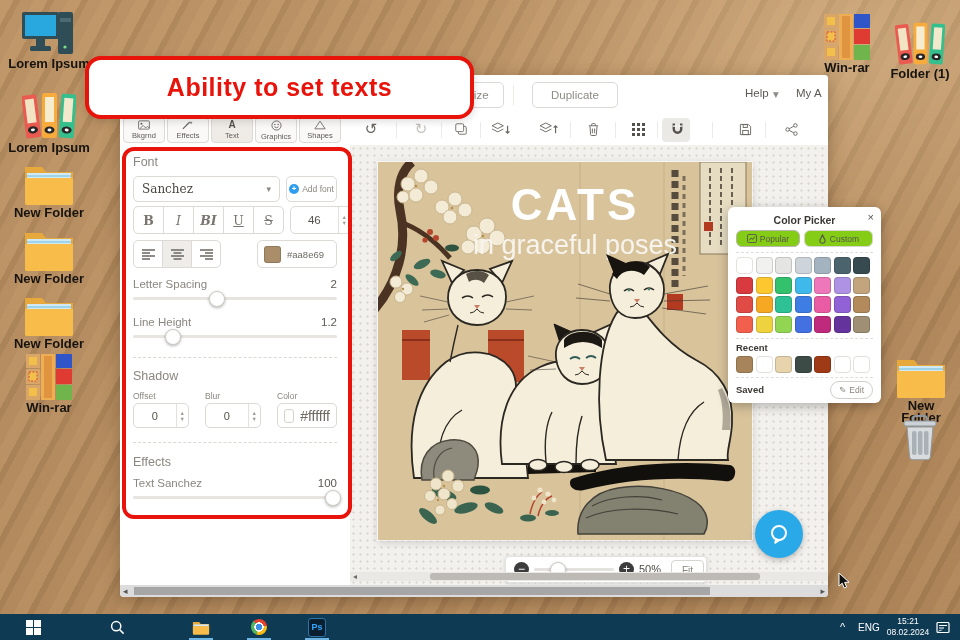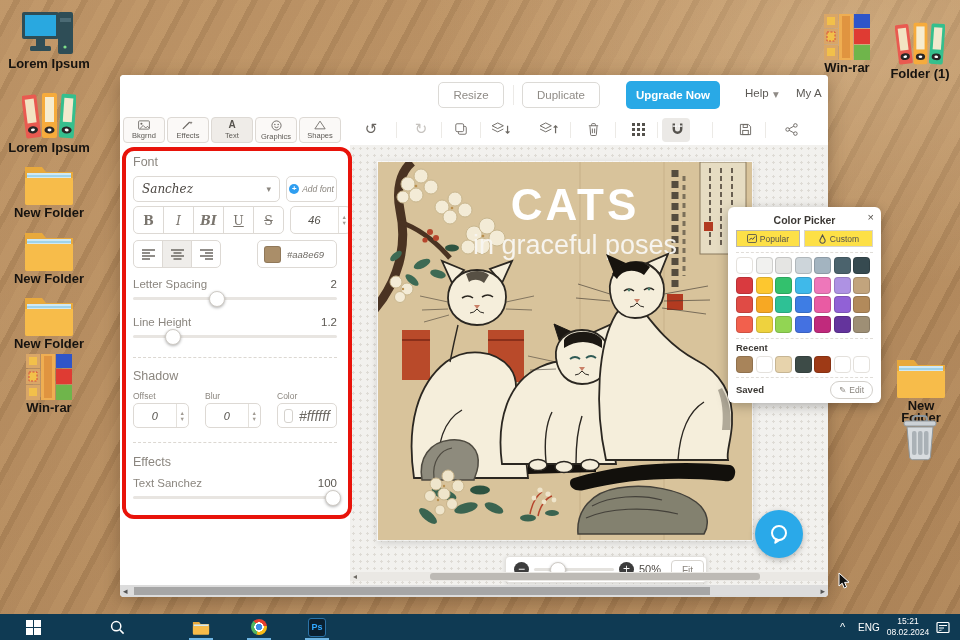--- a/index.html
+++ b/index.html
@@ -24,21 +24,21 @@
   .toolbar{position:absolute;left:0;top:40px;width:708px;height:30px;border-bottom:1px solid #e7e5e1;background:#fff;}
   .tab{position:absolute;top:2px;width:42px;height:26px;border:1px solid #ddd9d4;border-radius:4px;background:#fbf9f7;display:flex;flex-direction:column;align-items:center;justify-content:center;box-sizing:border-box;}
   .tab.active{background:#efece8;}
   .tab .tlbl{font-size:7.5px;color:#5d5a55;margin-top:1px;}
   .ticon{position:absolute;top:5px;width:18px;height:18px;display:flex;align-items:center;justify-content:center;color:#6b6762;font-size:14px;}
   .tsep{position:absolute;top:7px;width:1px;height:16px;background:#eceae6;}
   .magbg{position:absolute;top:3px;width:28px;height:24px;background:#ebe9e6;border-radius:4px;}
   
   .panel{position:absolute;left:0;top:70px;width:230px;height:440px;background:#fff;border-right:1px solid #eceae6;}
   .sec{position:absolute;left:13px;font-size:12.5px;color:#8b867f;}
-  .ctrl{box-sizing:border-box;border:1px solid #ddd9d4;border-radius:5px;background:#fff;position:absolute;font-style:italic;}
+  .ctrl{box-sizing:border-box;border:1px solid #ddd9d4;border-radius:5px;background:#fff;position:absolute;}
   .selectbox{left:13px;width:147px;height:26px;display:flex;align-items:center;padding:0 8px;font-family:"DejaVu Serif",serif;font-size:12px;color:#4a4540;justify-content:space-between;}
   .addfont{left:166px;width:51px;height:26px;display:flex;align-items:center;justify-content:center;gap:3px;font-size:8.5px;color:#8b867f;}
   .plus{width:10px;height:10px;border-radius:50%;background:#2f9ef0;color:#fff;font-size:8px;line-height:10px;text-align:center;font-weight:bold;}
   .stylebtn{position:absolute;top:61px;width:31px;height:28px;border:1px solid #ddd9d4;background:#fff;box-sizing:border-box;display:flex;align-items:center;justify-content:center;font-family:"DejaVu Serif",serif;font-size:12.5px;color:#7a756e;}
   .alignbtn{position:absolute;top:95px;width:30px;height:28px;border:1px solid #ddd9d4;background:#fff;box-sizing:border-box;display:flex;align-items:center;justify-content:center;}
   .spin{display:flex;align-items:center;}
   .spincol{display:flex;flex-direction:column;border-left:1px solid #e4e1dc;height:100%;justify-content:center;padding:0 3px;color:#a09a92;font-size:5.5px;line-height:6px;}
   .slider{position:absolute;left:13px;width:204px;height:3px;background:#e8e5e1;border-radius:2px;}
   .thumb{position:absolute;top:-6px;width:14px;height:14px;border-radius:50%;background:#fff;border:1px solid #cfcbc5;box-shadow:0 1px 3px rgba(0,0,0,.3);}
   .val{position:absolute;font-size:11.5px;color:#5c5852;right:13px;text-align:right;}
@@ -60,21 +60,21 @@
   .inner-thumb{position:absolute;left:80px;top:1px;width:330px;height:7px;background:#bdbab5;border-radius:3px;}
   .sarrow{position:absolute;font-size:8px;color:#6e6a64;top:0;line-height:9px;}
   .chatbtn{position:absolute;left:405px;top:365px;width:48px;height:48px;border-radius:50%;background:#2aa9e9;box-shadow:0 2px 6px rgba(0,0,0,.25);display:flex;align-items:center;justify-content:center;}
   .win-scroll{position:absolute;left:0;top:510px;width:708px;height:12px;background:#dcdcdc;border-radius:0 0 4px 4px;}
   .win-thumb{position:absolute;left:14px;top:2px;width:576px;height:8px;background:#a6a6a6;}
   .wsarrow{position:absolute;top:1px;font-size:9px;color:#555;line-height:10px;}
   
   .picker{position:absolute;left:728px;top:207px;width:153px;height:196px;background:#fff;border-radius:6px;box-shadow:0 3px 12px rgba(0,0,0,.28);z-index:20;}
   .pk-title{position:absolute;left:0;top:7px;width:100%;text-align:center;font-size:10.5px;font-weight:bold;color:#3b3834;}
   .pk-close{position:absolute;right:7px;top:4px;font-size:11px;color:#55524d;}
-  .pk-tab{position:absolute;top:23px;height:17px;border:1px solid #d8d5d0;border-radius:0;background:#fde047;display:flex;align-items:center;justify-content:center;gap:3px;font-size:8.5px;color:#55524d;box-sizing:border-box;}
+  .pk-tab{position:absolute;top:23px;height:17px;border:1px solid #d8d5d0;border-radius:6px;background:#84cc16;display:flex;align-items:center;justify-content:center;gap:3px;font-size:8.5px;color:#55524d;box-sizing:border-box;}
   .pk-dash{position:absolute;left:8px;width:137px;border-top:1px dashed #e0ddd8;}
   .pk-grid{position:absolute;left:8px;top:50px;width:138px;display:grid;grid-template-columns:repeat(7,17px);grid-auto-rows:17px;gap:2.5px;}
   .pk-row{position:absolute;left:8px;top:149px;display:flex;gap:2.5px;}
   .swatch{width:17px;height:17px;border-radius:4px;border:1px solid rgba(0,0,0,.14);box-sizing:border-box;}
   .pk-lbl{position:absolute;left:8px;font-size:9.5px;font-weight:bold;color:#3b3834;}
   .editbtn{position:absolute;right:8px;top:174px;height:16px;padding:0 8px;border:1px solid #d2cfca;border-radius:9px;display:flex;align-items:center;gap:3px;font-size:8.5px;color:#8b867f;background:#fff;}
   
   .callout{position:absolute;left:85px;top:56px;width:389px;height:63px;background:#fff;border:4px solid #e8130a;border-radius:16px;z-index:30;display:flex;align-items:center;justify-content:center;box-sizing:border-box;box-shadow:0 2px 8px rgba(0,0,0,.15);}
   .callout span{color:#e8130a;font-size:25px;font-weight:bold;letter-spacing:.5px;}
   .outline{position:absolute;left:122px;top:147px;width:230px;height:372px;border:4px solid #e8130a;border-radius:12px;box-sizing:border-box;z-index:25;pointer-events:none;}
@@ -256,22 +256,21 @@
       </svg>
     </div>
     <div class="lbl"></div>
   </div>
 
   <div class="window">
 
     <div class="topbar">
       <div class="tb-btn" style="left:318px;width:66px;">Resize</div>
       <div class="vbar" style="left:393px;"></div>
-      <div class="tb-btn" style="left:402px;width:78px;">Duplicate</div>
-      <div class="upgrade" style="left:506px;width:94px;">Upgrade Now</div>
+      <div class="tb-btn" style="left:412px;width:86px;">Duplicate</div>
       <div class="plainlink" style="left:625px;"><span>Help</span></div>
       <div class="plainlink" style="left:653px;color:#8f8b86;">▾</div>
       <div class="plainlink" style="left:676px;width:32px;overflow:hidden;white-space:nowrap;">My A</div>
     </div>
 
     <div class="toolbar">
       <div class="tab" style="left:3px;">
         <svg width="12" height="10" viewBox="0 0 14 11">
             <rect x="0.7" y="0.7" width="12.6" height="9.6" rx="1" fill="none" stroke="#6b6762"></rect>
             <circle cx="4" cy="4" r="1.2" fill="#6b6762"></circle>
@@ -717,20 +716,23 @@
         <div class="swatch" style="background: rgb(255, 255, 255); border-color: rgb(228, 225, 220);"></div>
       </div>
     <div class="pk-dash" style="top:170px;"></div>
     <div class="pk-lbl" style="top:177px;">Saved</div>
     <div class="editbtn">
       <span>✎</span>
       <span>Edit</span>
     </div>
   </div>
 
+  <div class="callout">
+    <span>Ability to set texts</span>
+  </div>
   <div class="outline"></div>
 
   <div class="taskbar">
     <div class="tk" style="left:24px;">
       <svg width="15" height="15" viewBox="0 0 15 15">
           <g fill="#ffffff">
             <rect x="0" y="0" width="7" height="7"></rect>
             <rect x="8" y="0" width="7" height="7"></rect>
             <rect x="0" y="8" width="7" height="7"></rect>
             <rect x="8" y="8" width="7" height="7"></rect>

